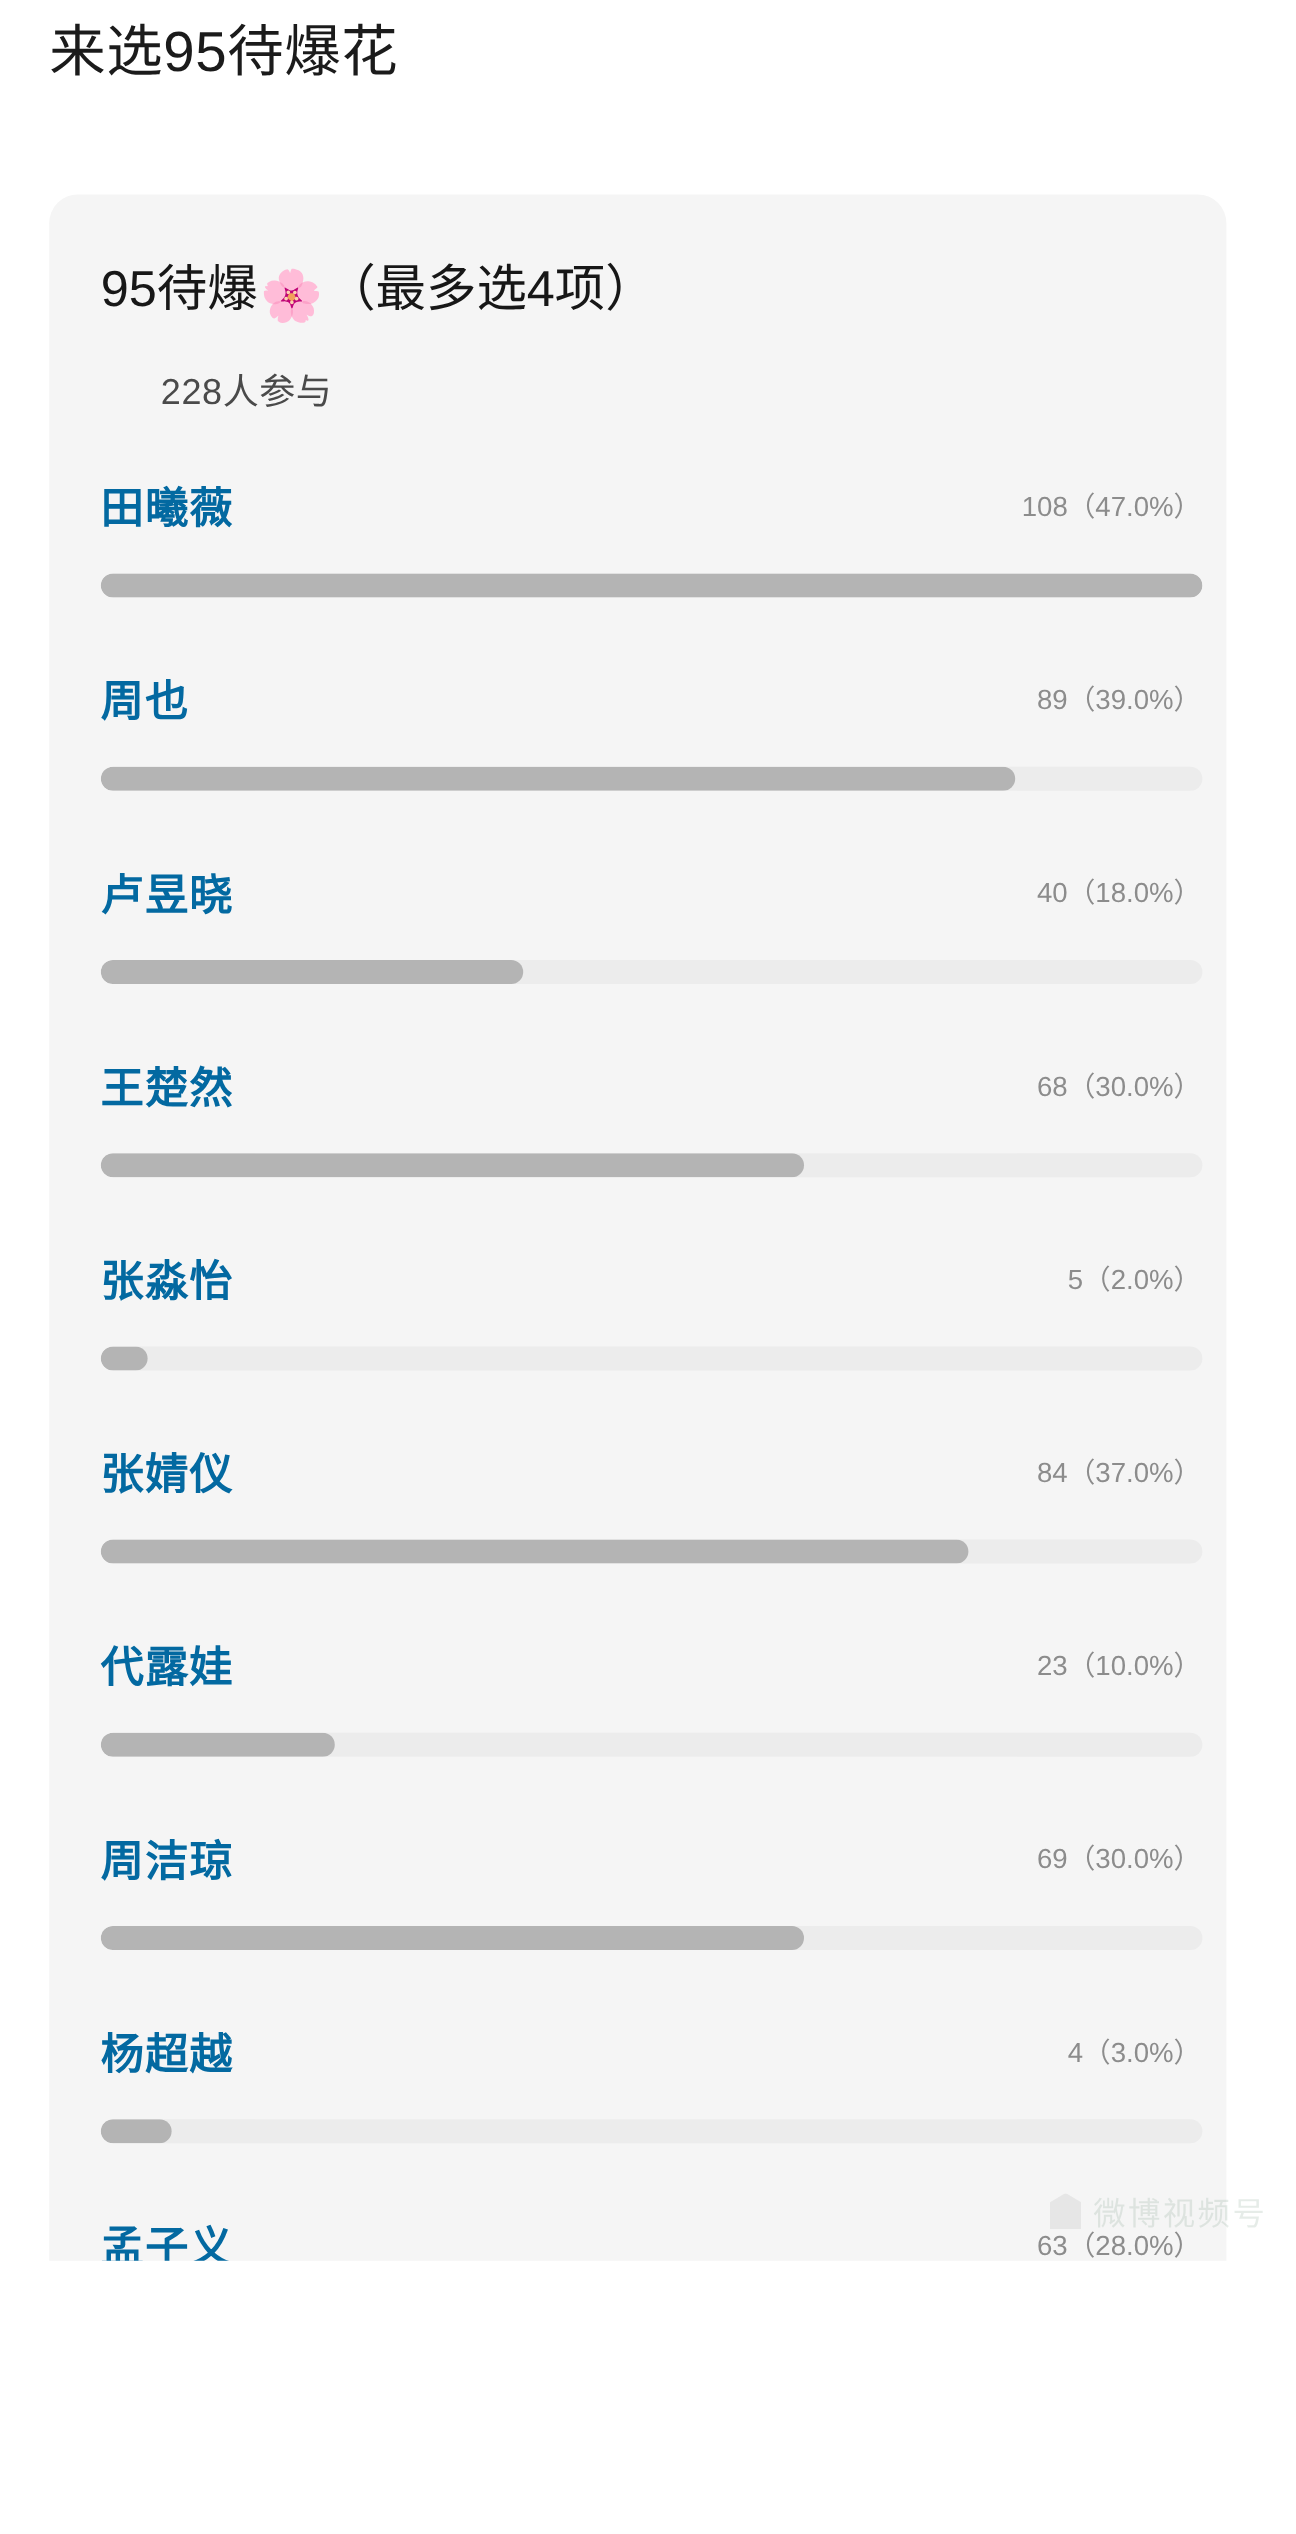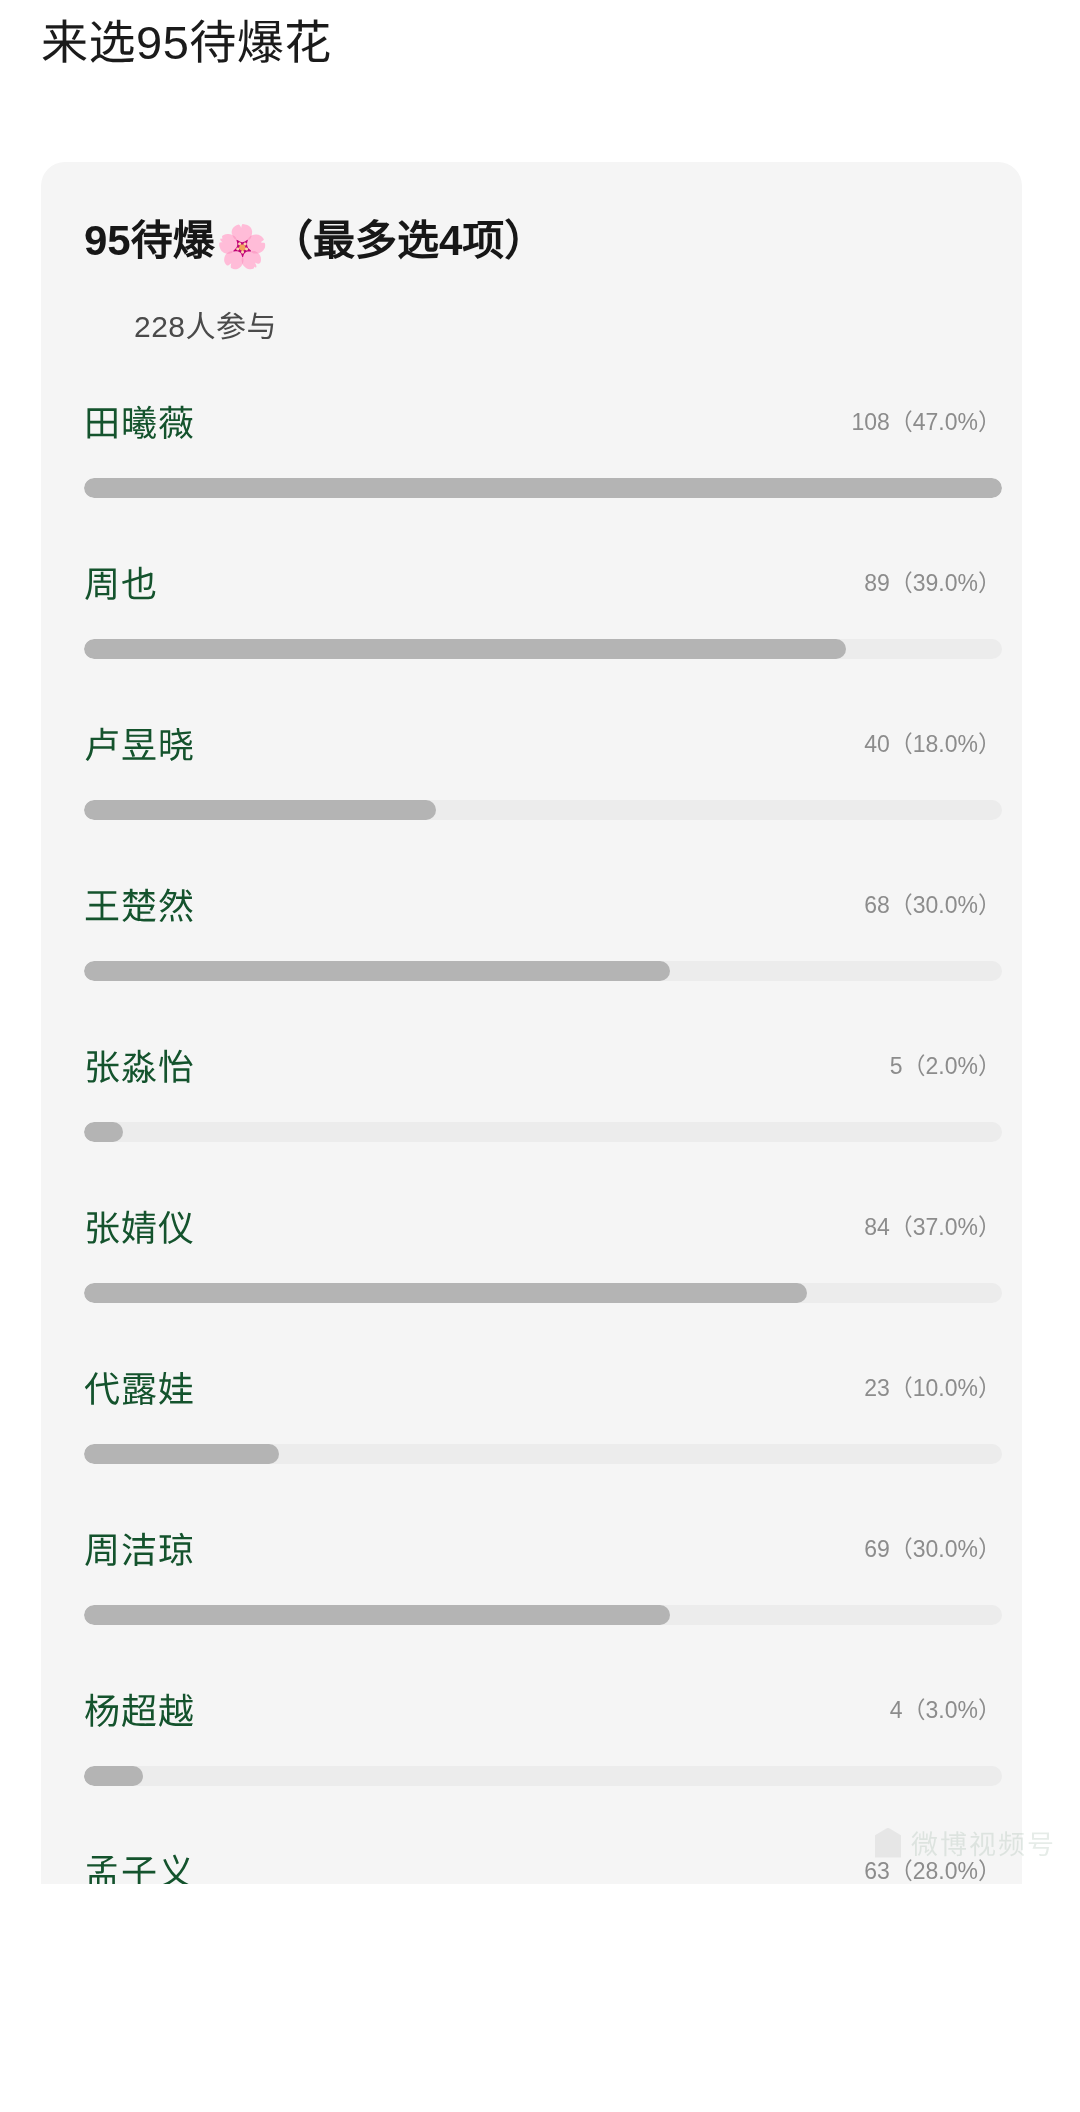--- a/index.html
+++ b/index.html
@@ -45,21 +45,21 @@
     background: #f5f5f5;
     border-radius: 24px 24px 0 0;
     overflow: hidden;
   }
 
   .poll-title {
     position: absolute;
     left: 43px;
     top: 54px;
     font-size: 42px;
-    font-weight: 700;
+    font-weight: 400;
     color: #171717;
     white-space: nowrap;
     line-height: 1.2;
     letter-spacing: 0px;
   }
   .poll-title .flower-emoji {
     display: inline-block;
     vertical-align: -6px;
     margin: 0 2px;
   }
@@ -93,22 +93,22 @@
   .option-head {
     position: relative;
     height: 116px;
     display: flex;
     align-items: center;
     justify-content: space-between;
   }
 
   .option-label {
     font-size: 36px;
-    font-weight: 400;
-    color: #14532d;
+    font-weight: 700;
+    color: #0369a1;
     white-space: nowrap;
     letter-spacing: 1px;
   }
 
   .option-value {
     font-size: 23px;
     font-weight: 400;
     color: #8c8c8c;
     white-space: nowrap;
     letter-spacing: 0px;

